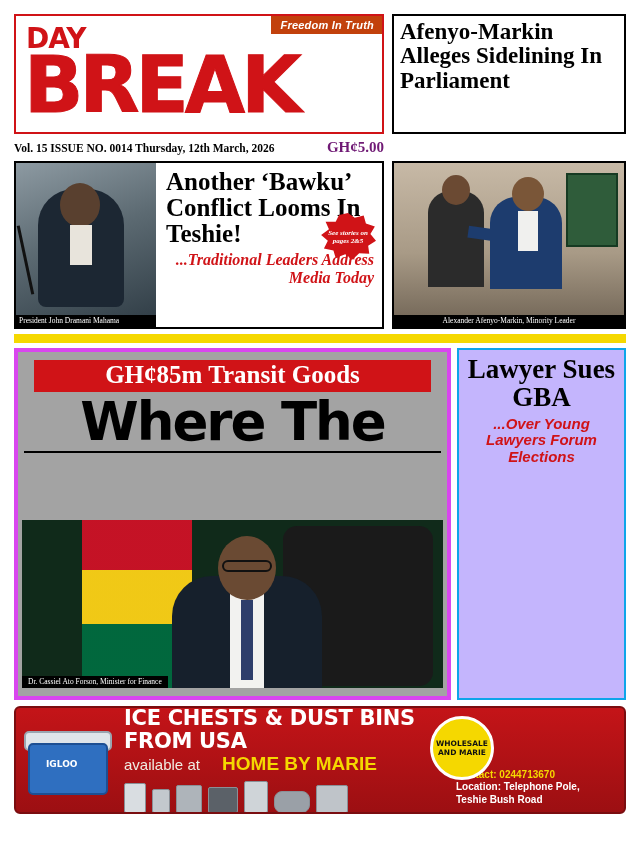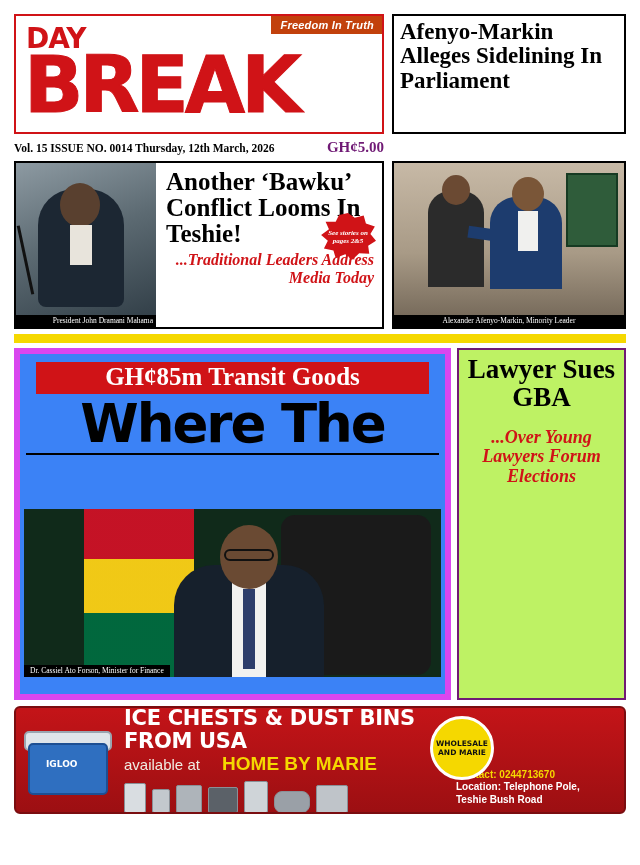--- a/index.html
+++ b/index.html
@@ -166,21 +166,20 @@
     left: 0;
     bottom: 0;
     width: 100%;
     background: #000;
     color: #fff;
     font-size: 7.5px;
     font-family: "Liberation Serif", serif;
     padding: 2px 3px;
     box-sizing: border-box;
     line-height: 1.1;
-    text-align: right;
   }
   .left-text {
     flex: 1;
     padding: 6px 8px 4px 10px;
     position: relative;
   }
   .left-head {
     font-family: "Liberation Serif", serif;
     font-weight: bold;
     font-size: 25px;
@@ -306,23 +305,23 @@
 
   
   .row3 {
     display: flex;
     gap: 6px;
     margin-top: 5px;
     height: 352px;
   }
   .main-left {
     width: 437px;
-    border: 6px solid #d946ef;
-    box-sizing: border-box;
-    background: #3b82f6;
+    border: 4px solid #d946ef;
+    box-sizing: border-box;
+    background: #a3a3a3;
     position: relative;
     overflow: hidden;
   }
   .kicker {
     margin: 8px 16px 0 16px;
     background: #d01317;
     color: #fff;
     font-family: "Liberation Serif", serif;
     font-weight: bold;
     font-size: 25px;
@@ -341,21 +340,21 @@
   }
   .mainrule {
     height: 2px;
     background: #000;
     margin: 3px 6px 0 6px;
   }
   .main-photo {
     position: absolute;
     left: 4px;
     right: 4px;
-    bottom: 17px;
+    bottom: 8px;
     height: 168px;
     overflow: hidden;
     background: #102a1a;
   }
   .flag {
     position: absolute;
     left: 60px;
     top: 0;
     width: 110px;
     height: 168px;
@@ -465,39 +464,39 @@
   .lw-collar {
     position: absolute;
     left: 66px;
     top: 68px;
     width: 22px;
     height: 28px;
     background: #ffffff;
   }
   .lawyer-box {
     flex: 1;
-    background: #bef264;
-    border: 2px solid #701a75;
+    background: #c4b5fd;
+    border: 2px solid #0ea5e9;
     box-sizing: border-box;
     padding: 6px 4px;
     text-align: center;
   }
   .lawyer-head {
     font-family: "Liberation Serif", serif;
     font-weight: bold;
     font-size: 27px;
     line-height: 1.03;
     color: #000;
   }
   .lawyer-sub {
-    margin-top: 16px;
-    font-family: Liberation Serif, serif;
+    margin-top: 4px;
+    font-family: Liberation Sans, sans-serif;
     font-style: italic;
     font-weight: bold;
-    font-size: 18px;
+    font-size: 15px;
     line-height: 1.1;
     color: #d01317;
   }
 
   
   .ad {
     margin-top: 6px;
     height: 108px;
     border: 2px solid #7a0d10;
     border-radius: 6px;

